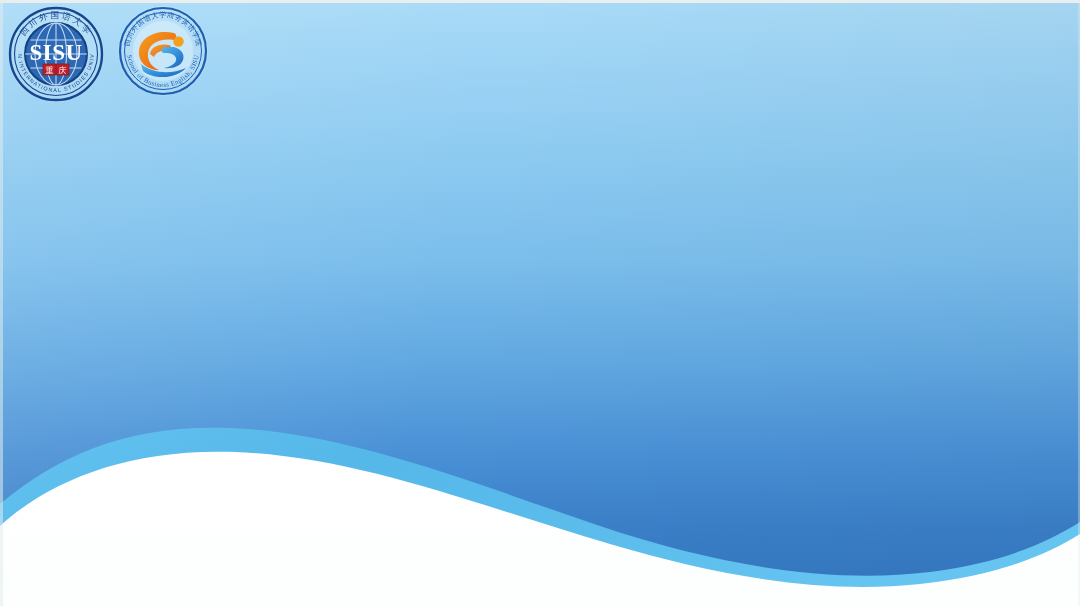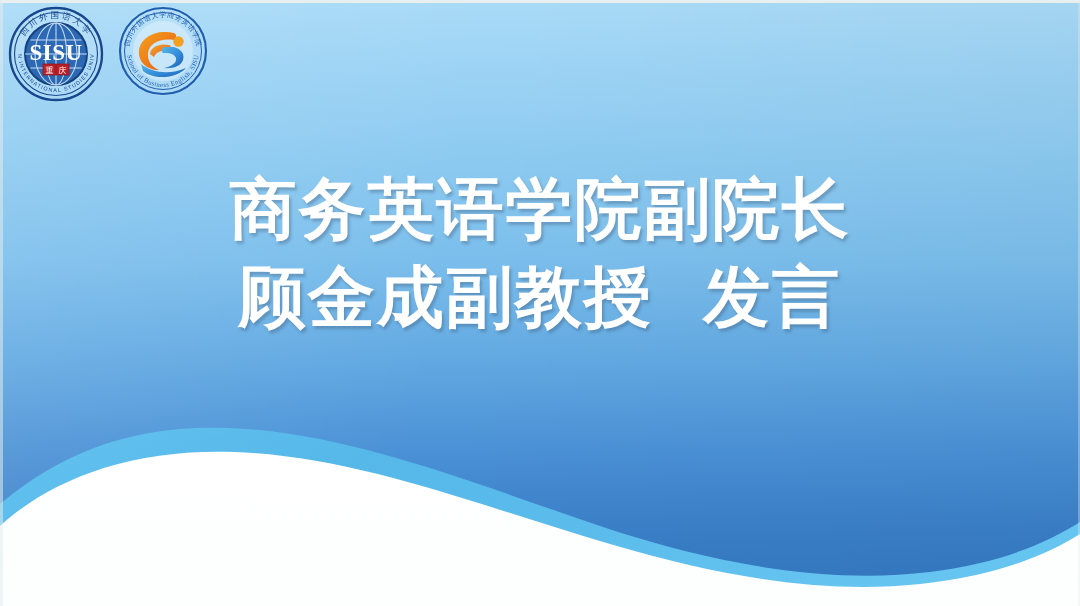--- a/index.html
+++ b/index.html
@@ -201,22 +201,18 @@
       <text font-family="DejaVu Sans, sans-serif" font-size="7.1" fill="#1f5fb0" letter-spacing="0.5">
         <textPath href="#sbeArcTop" startOffset="50%" text-anchor="middle">四川外国语大学商务英语学院</textPath>
       </text>
       <text font-family="Liberation Serif, serif" font-size="6.6" fill="#1f5fb0" letter-spacing="0.45">
         <textPath href="#sbeArcBottom" startOffset="50%" text-anchor="middle">School of Business English, SISU</textPath>
       </text>
     </svg>
 
   </div>
 
-  <div id="title-block">
-    <span class="title-line">商务英语学院副院长</span>
-    <span class="title-line">顾金成副教授  发言</span>
-  </div>
 
   <div id="edge-top"></div>
   <div id="edge-left"></div>
   <div id="edge-right"></div>
 
 </div>
 
 </body></html>

